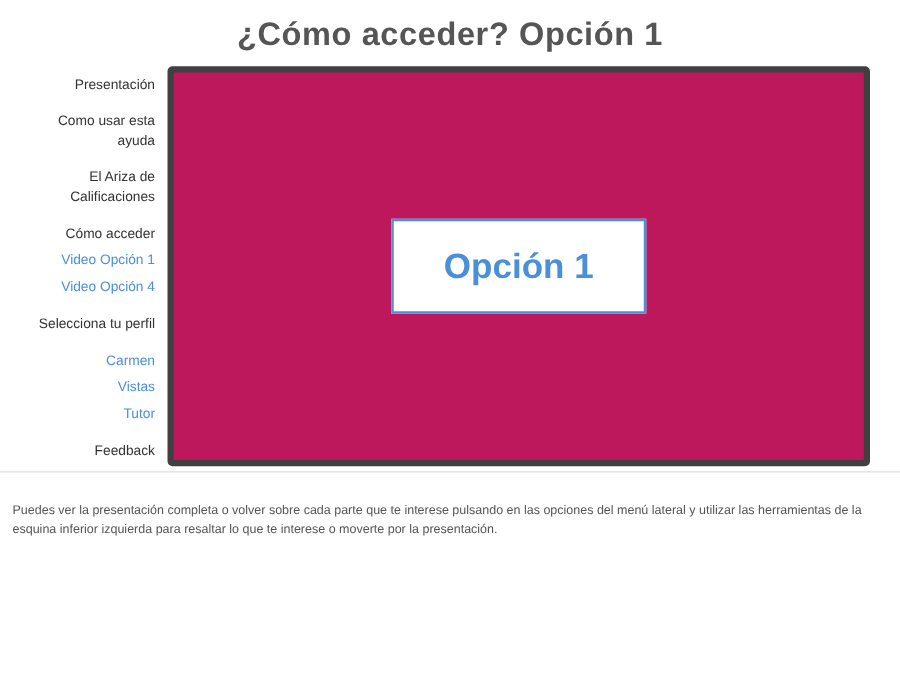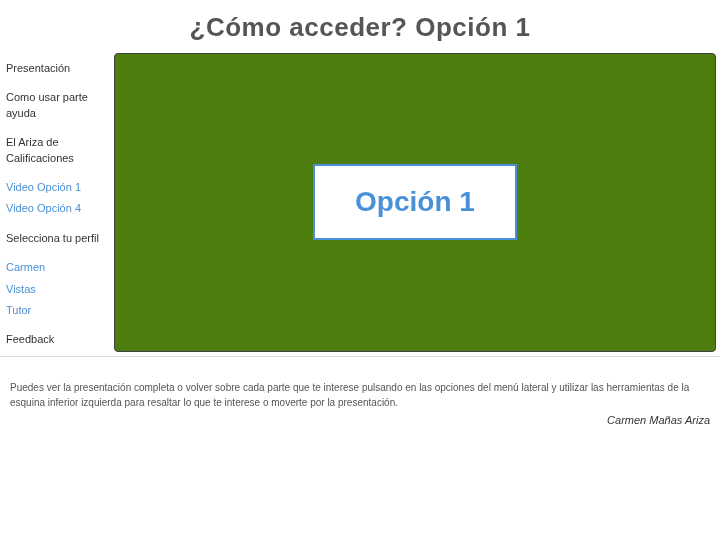--- a/index.html
+++ b/index.html
@@ -31,21 +31,22 @@
     .title-bar h1 {
       font-size: 26px;
       font-weight: bold;
       color: #555555;
       letter-spacing: 0.5px;
     }
 
     .main-area {
       display: flex;
       flex: 1;
-      padding: 0 0;
+      padding: 0 20px;
+      text-align: right;
     }
 
     .sidebar {
       width: 110px;
       flex-shrink: 0;
       padding: 6px 4px;
       display: flex;
       flex-direction: column;
       gap: 2px;
     }
@@ -62,22 +63,22 @@
       color: #4a90d9;
       text-decoration: none;
     }
 
     .sidebar-spacer {
       height: 6px;
     }
 
     .content-area {
       flex: 1;
-      background: #4d7c0f;
-      border: 1px solid #404040;
+      background: #be185d;
+      border: 5px solid #404040;
       border-radius: 4px;
       margin: 0 4px 4px 4px;
       position: relative;
       display: flex;
       align-items: center;
       justify-content: center;
     }
 
     .opcion-box {
       border: 2px solid #4a90d9;
@@ -124,31 +125,34 @@
 
     <div class="sidebar">
 
       <div class="sidebar-item">
         <span>Presentación</span>
       </div>
 
       <div class="sidebar-spacer"></div>
 
       <div class="sidebar-item">
-        <span>Como usar parte ayuda</span>
+        <span>Como usar esta ayuda</span>
       </div>
 
       <div class="sidebar-spacer"></div>
 
       <div class="sidebar-item">
         <span>El Ariza de Calificaciones</span>
       </div>
 
       <div class="sidebar-spacer"></div>
 
+      <div class="sidebar-item">
+        <span>Cómo acceder</span>
+      </div>
 
       <div class="sidebar-item link">
         <span>Video Opción 1</span>
       </div>
 
       <div class="sidebar-item link">
         <span>Video Opción 4</span>
       </div>
 
       <div class="sidebar-spacer"></div>
@@ -182,16 +186,15 @@
     <div class="content-area">
       <div class="opcion-box">
         <span class="opcion-box-text">Opción 1</span>
       </div>
     </div>
 
   </div>
 
   <div class="footer-area">
     <div class="footer-text">Puedes ver la presentación completa o volver sobre cada parte que te interese pulsando en las opciones del menú lateral y utilizar las herramientas de la esquina inferior izquierda para resaltar lo que te interese o moverte por la presentación.</div>
-    <div class="footer-author">Carmen Mañas Ariza</div>
   </div>
 
 </div>
 
 </body></html>

